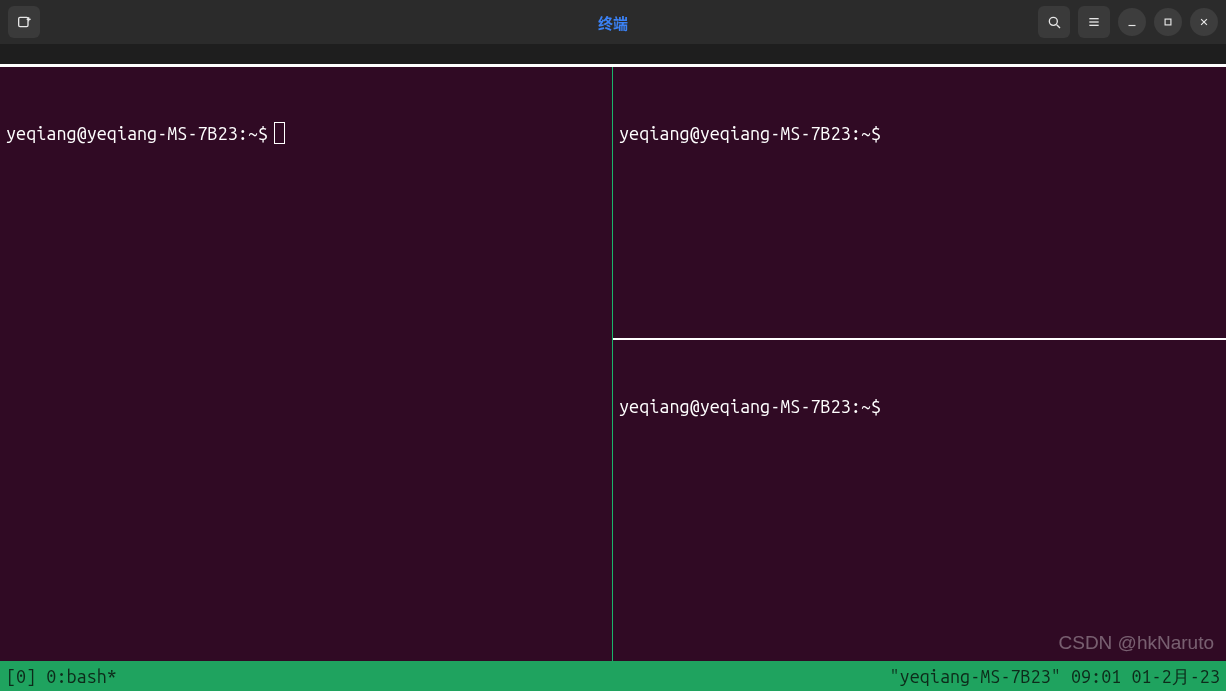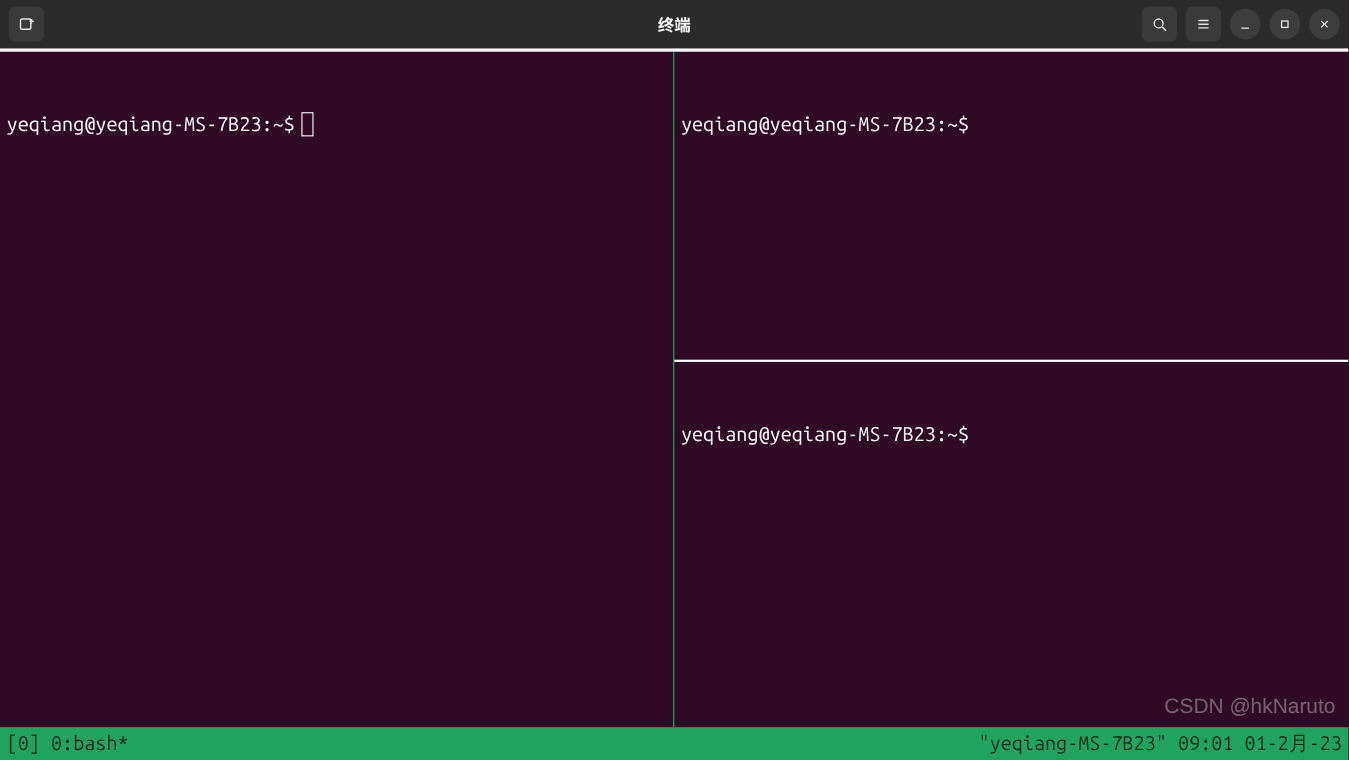--- a/index.html
+++ b/index.html
@@ -6,21 +6,21 @@
   html, body { width: 1226px; height: 691px; overflow: hidden; font-family: "Ubuntu Mono", "DejaVu Sans Mono", monospace; }
   body { background: #1e1e1e; display: flex; flex-direction: column; }
 
   
   .titlebar {
     height: 44px;
     background: #2b2b2b;
     display: flex;
     align-items: center;
     padding: 0 8px;
-    color: #ffffff;
+    color: #3b82f6;
     font-family: "Ubuntu", "Noto Sans CJK SC", sans-serif;
     position: relative;
   }
   .titlebar .left { display: flex; align-items: center; gap: 8px; }
   .titlebar .center {
     position: absolute; left: 0; right: 0; text-align: center;
     font-weight: 600; font-size: 15px; pointer-events: none;
   }
   .titlebar .right { margin-left: auto; display: flex; align-items: center; gap: 8px; }
   .tb-btn {
@@ -36,20 +36,21 @@
   .terminal {
     flex: 1 1 auto;
     background: #300a24;
     color: #ffffff;
     font-size: 18px;
     line-height: 24px;
     display: flex;
     flex-direction: row;
     position: relative;
     border-top: 3px solid #ffffff;
+    margin-top: 20px;
   }
   .pane { padding: 6px 6px; white-space: pre; overflow: hidden; }
   .pane-left {
     flex: 0 0 50%;
     border-right: 1px solid #19b56a;
   }
   .pane-right-stack {
     flex: 1 1 auto;
     display: flex; flex-direction: column;
   }

